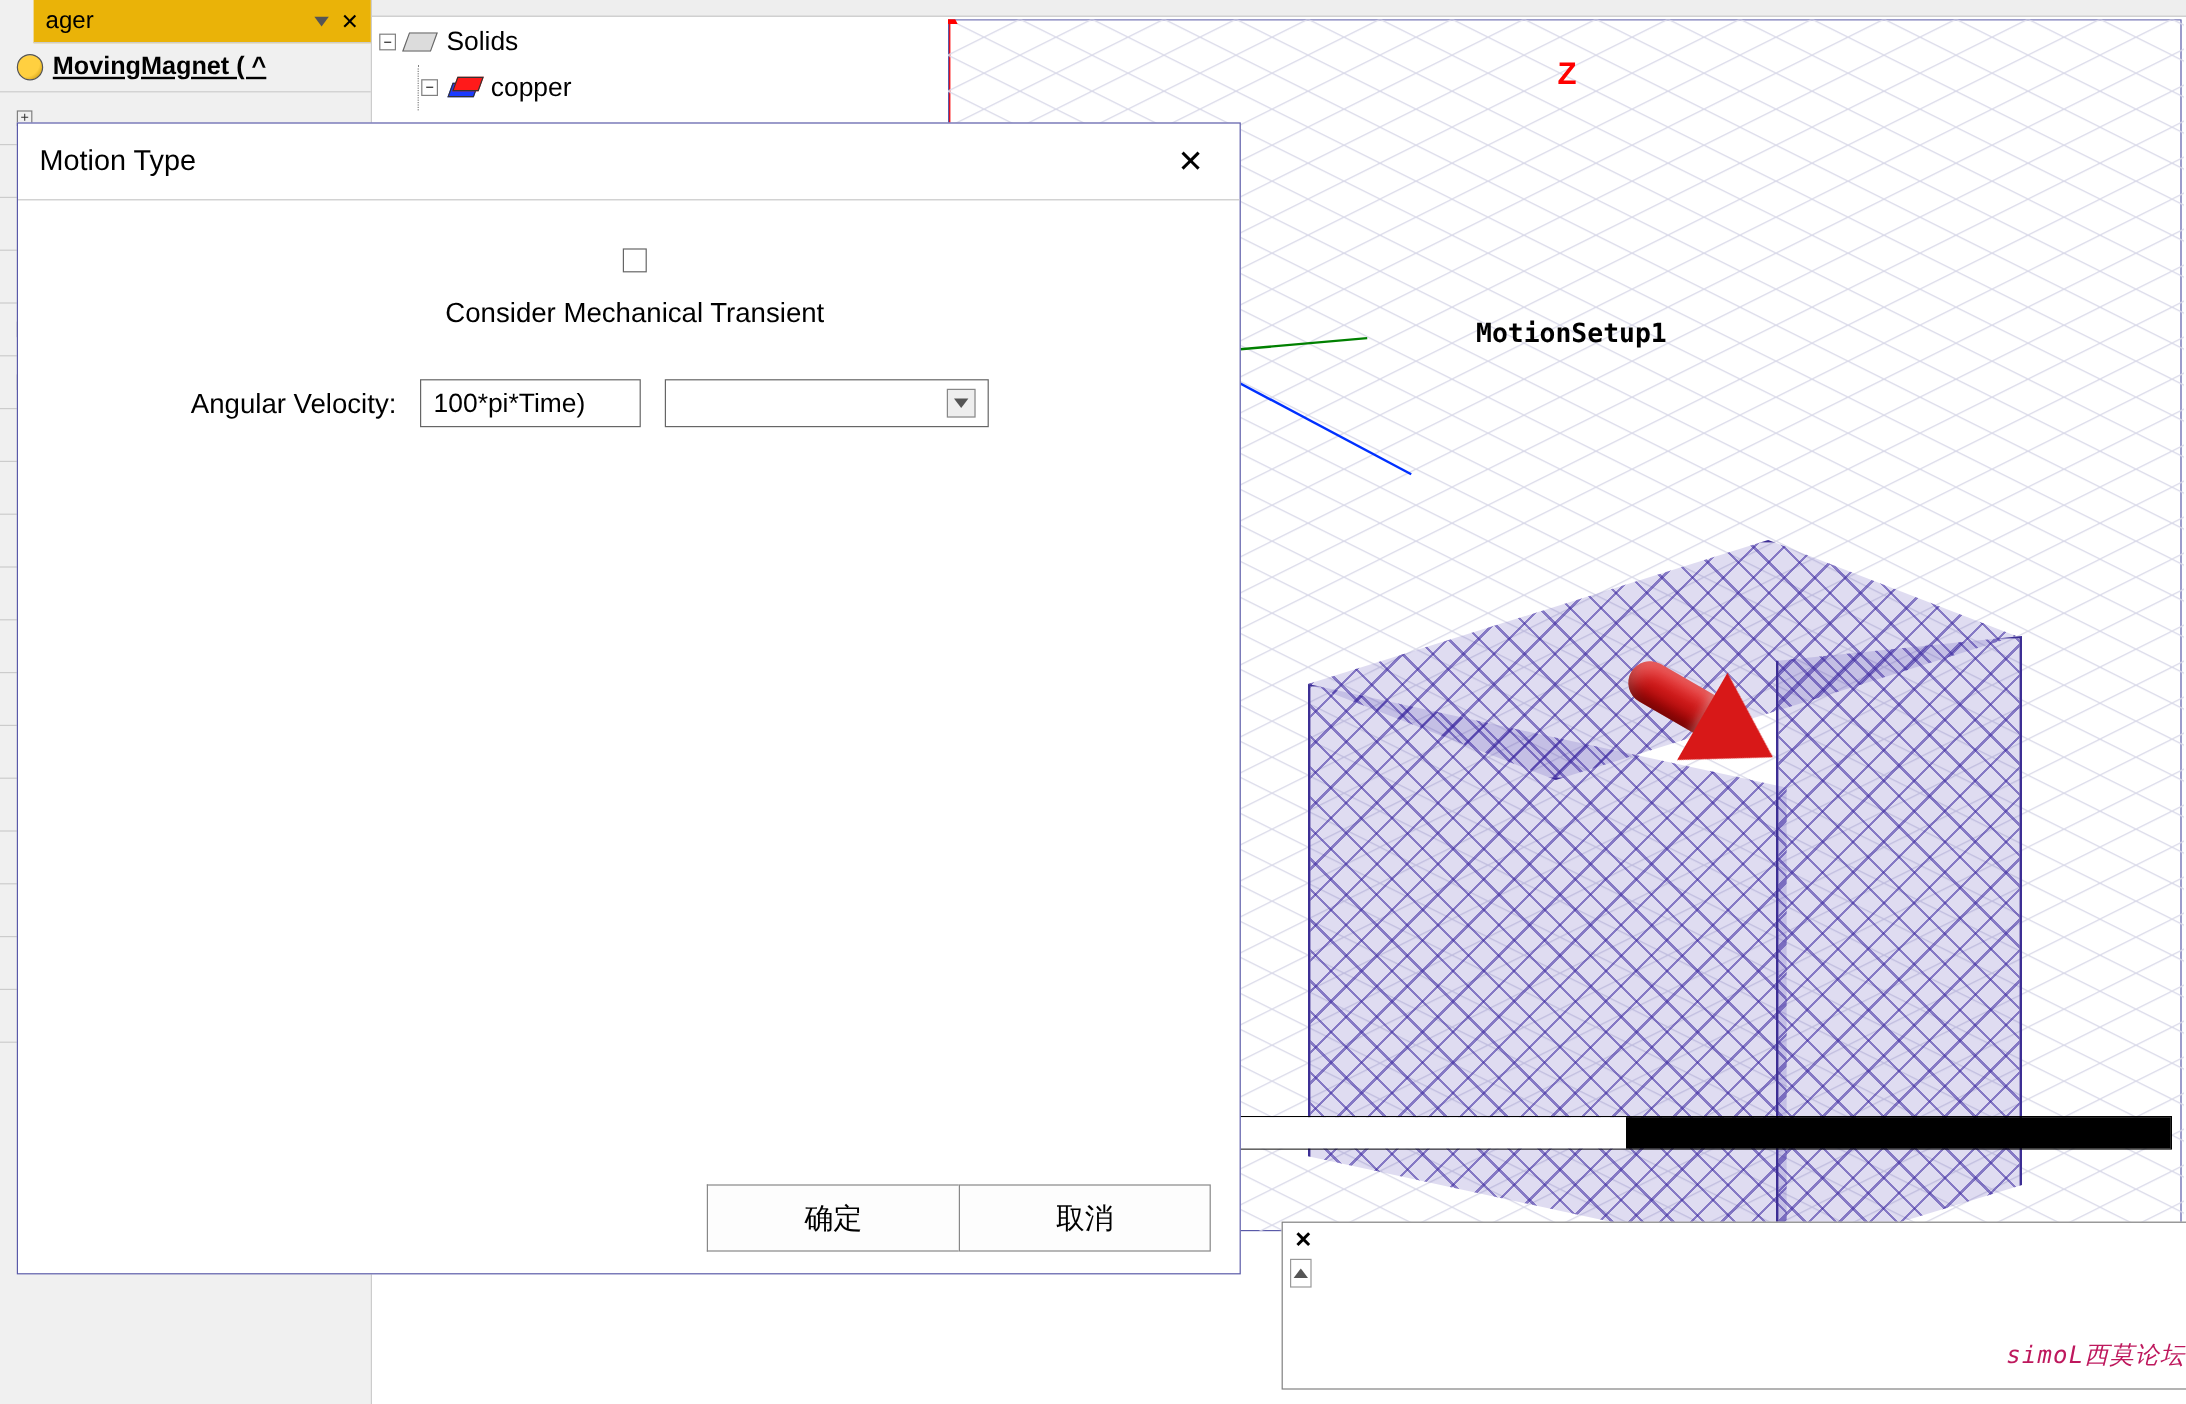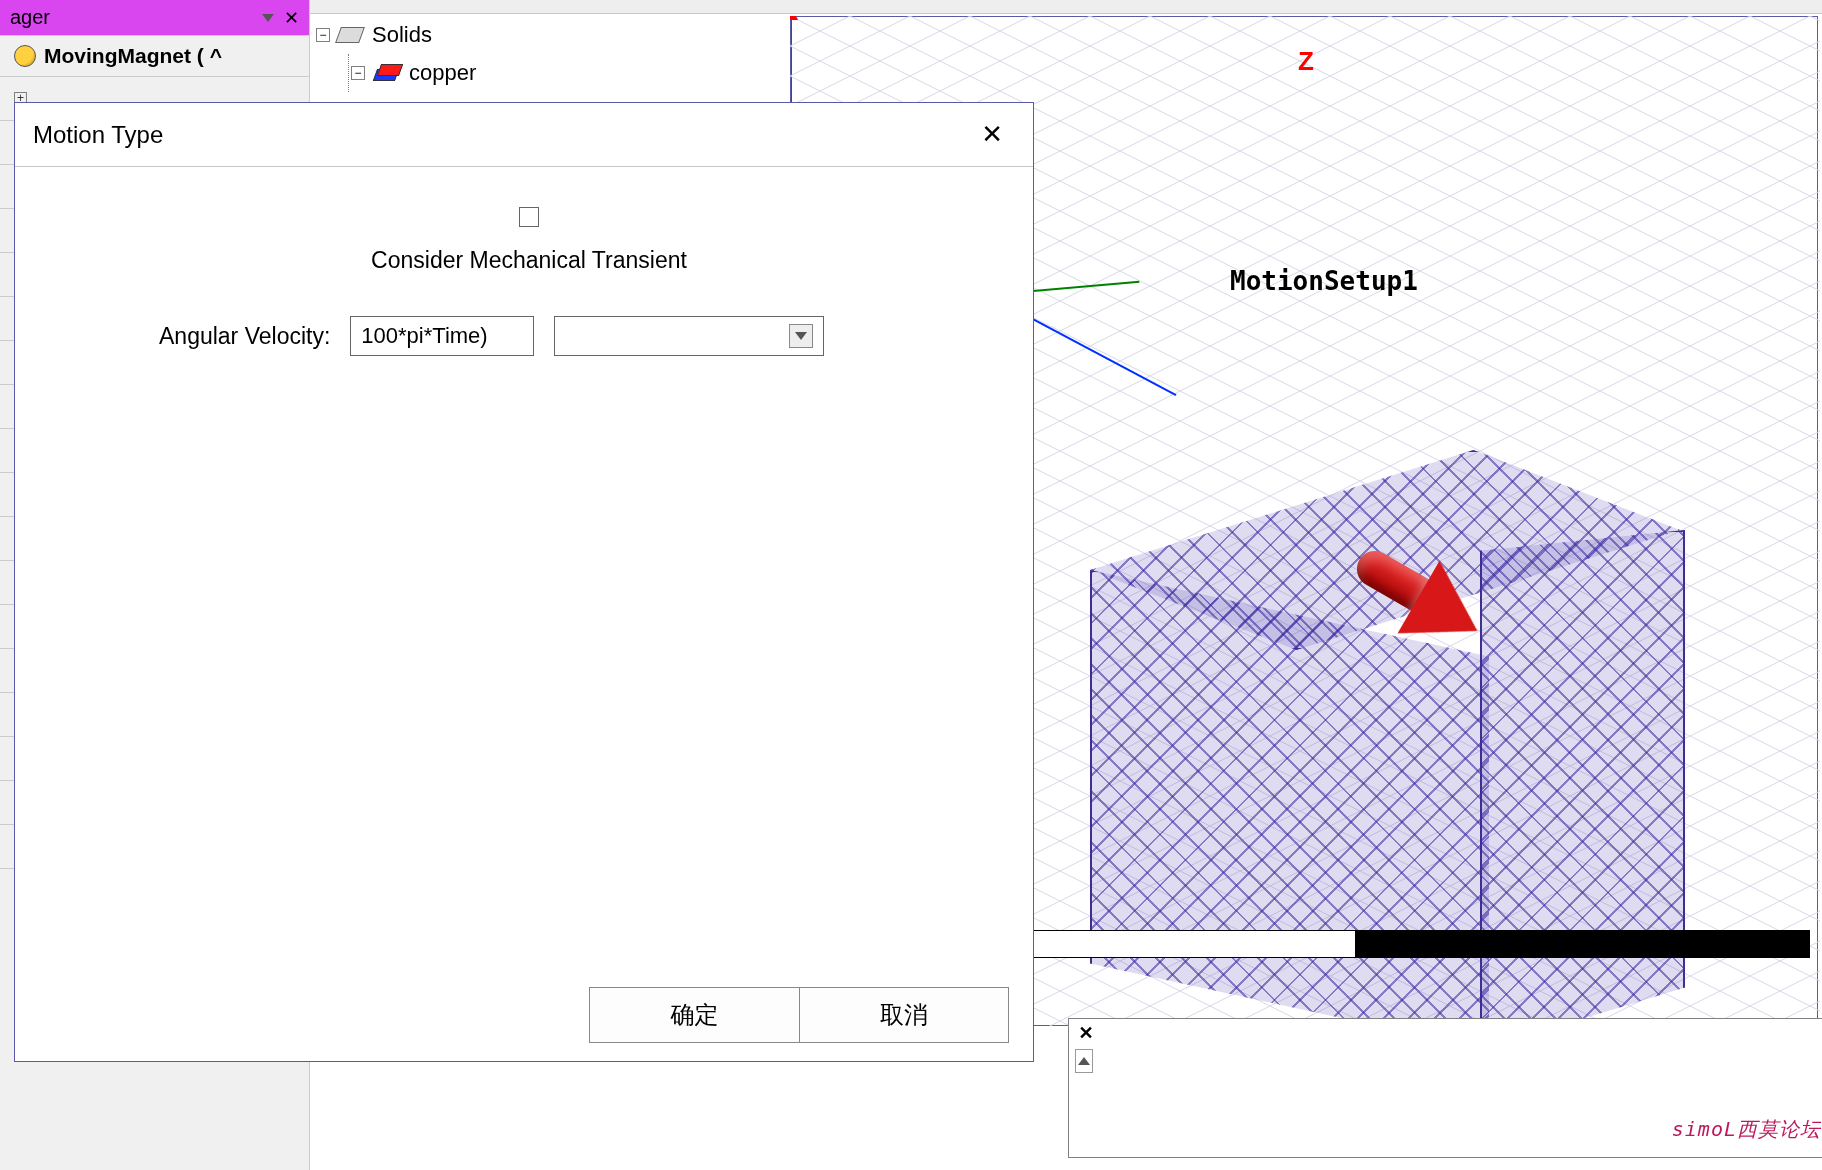--- a/index.html
+++ b/index.html
@@ -16,45 +16,47 @@
   
   .left-strip {
     position: absolute;
     left: 0; top: 0;
     width: 310px;
     height: 1170px;
     background: #f0f0f0;
     border-right: 1px solid #ccc;
   }
   .left-strip .panel-title {
-    background: #d946ef;
+    background: #eab308;
     padding: 6px 10px;
     border-bottom: 1px solid #ccc;
     display: flex;
     align-items: center;
     justify-content: space-between;
     font-size: 20px;
+    margin-left: 28px;
   }
   .chev {
     display:inline-block;
     width:0;height:0;
     border-left:6px solid transparent;
     border-right:6px solid transparent;
     border-top:8px solid #555;
   }
   .left-strip .project-item {
     padding: 8px 14px;
     border-bottom: 1px solid #ccc;
     font-weight: 700;
     font-size: 21px;
     white-space: nowrap;
     overflow: hidden;
     display:flex;
     align-items:center;
     gap:8px;
+    text-decoration:underline;
   }
   .left-strip .blank-rows div {
     height: 44px;
     border-bottom: 1px solid #ccc;
     padding-left:14px;
     display:flex;
     align-items:center;
     color:#333;
     overflow:hidden;
   }
@@ -94,21 +96,21 @@
   }
   .vp-border { position:absolute; left:0; top:0; width:1028px; height:1010px; border:1px solid #5a5aa8;}
   .grid-layer {
     position:absolute; inset:0;
   }
   .motion-label {
     position:absolute;
     left:440px; top:250px;
     font-family: monospace;
     font-weight:700;
-    font-size:26px;
+    font-size:22px;
     color:#000;
   }
   .z-label {
     position:absolute;
     left:508px; top:30px;
     color:#f00;
     font-size:26px;
     font-weight:700;
   }
   

